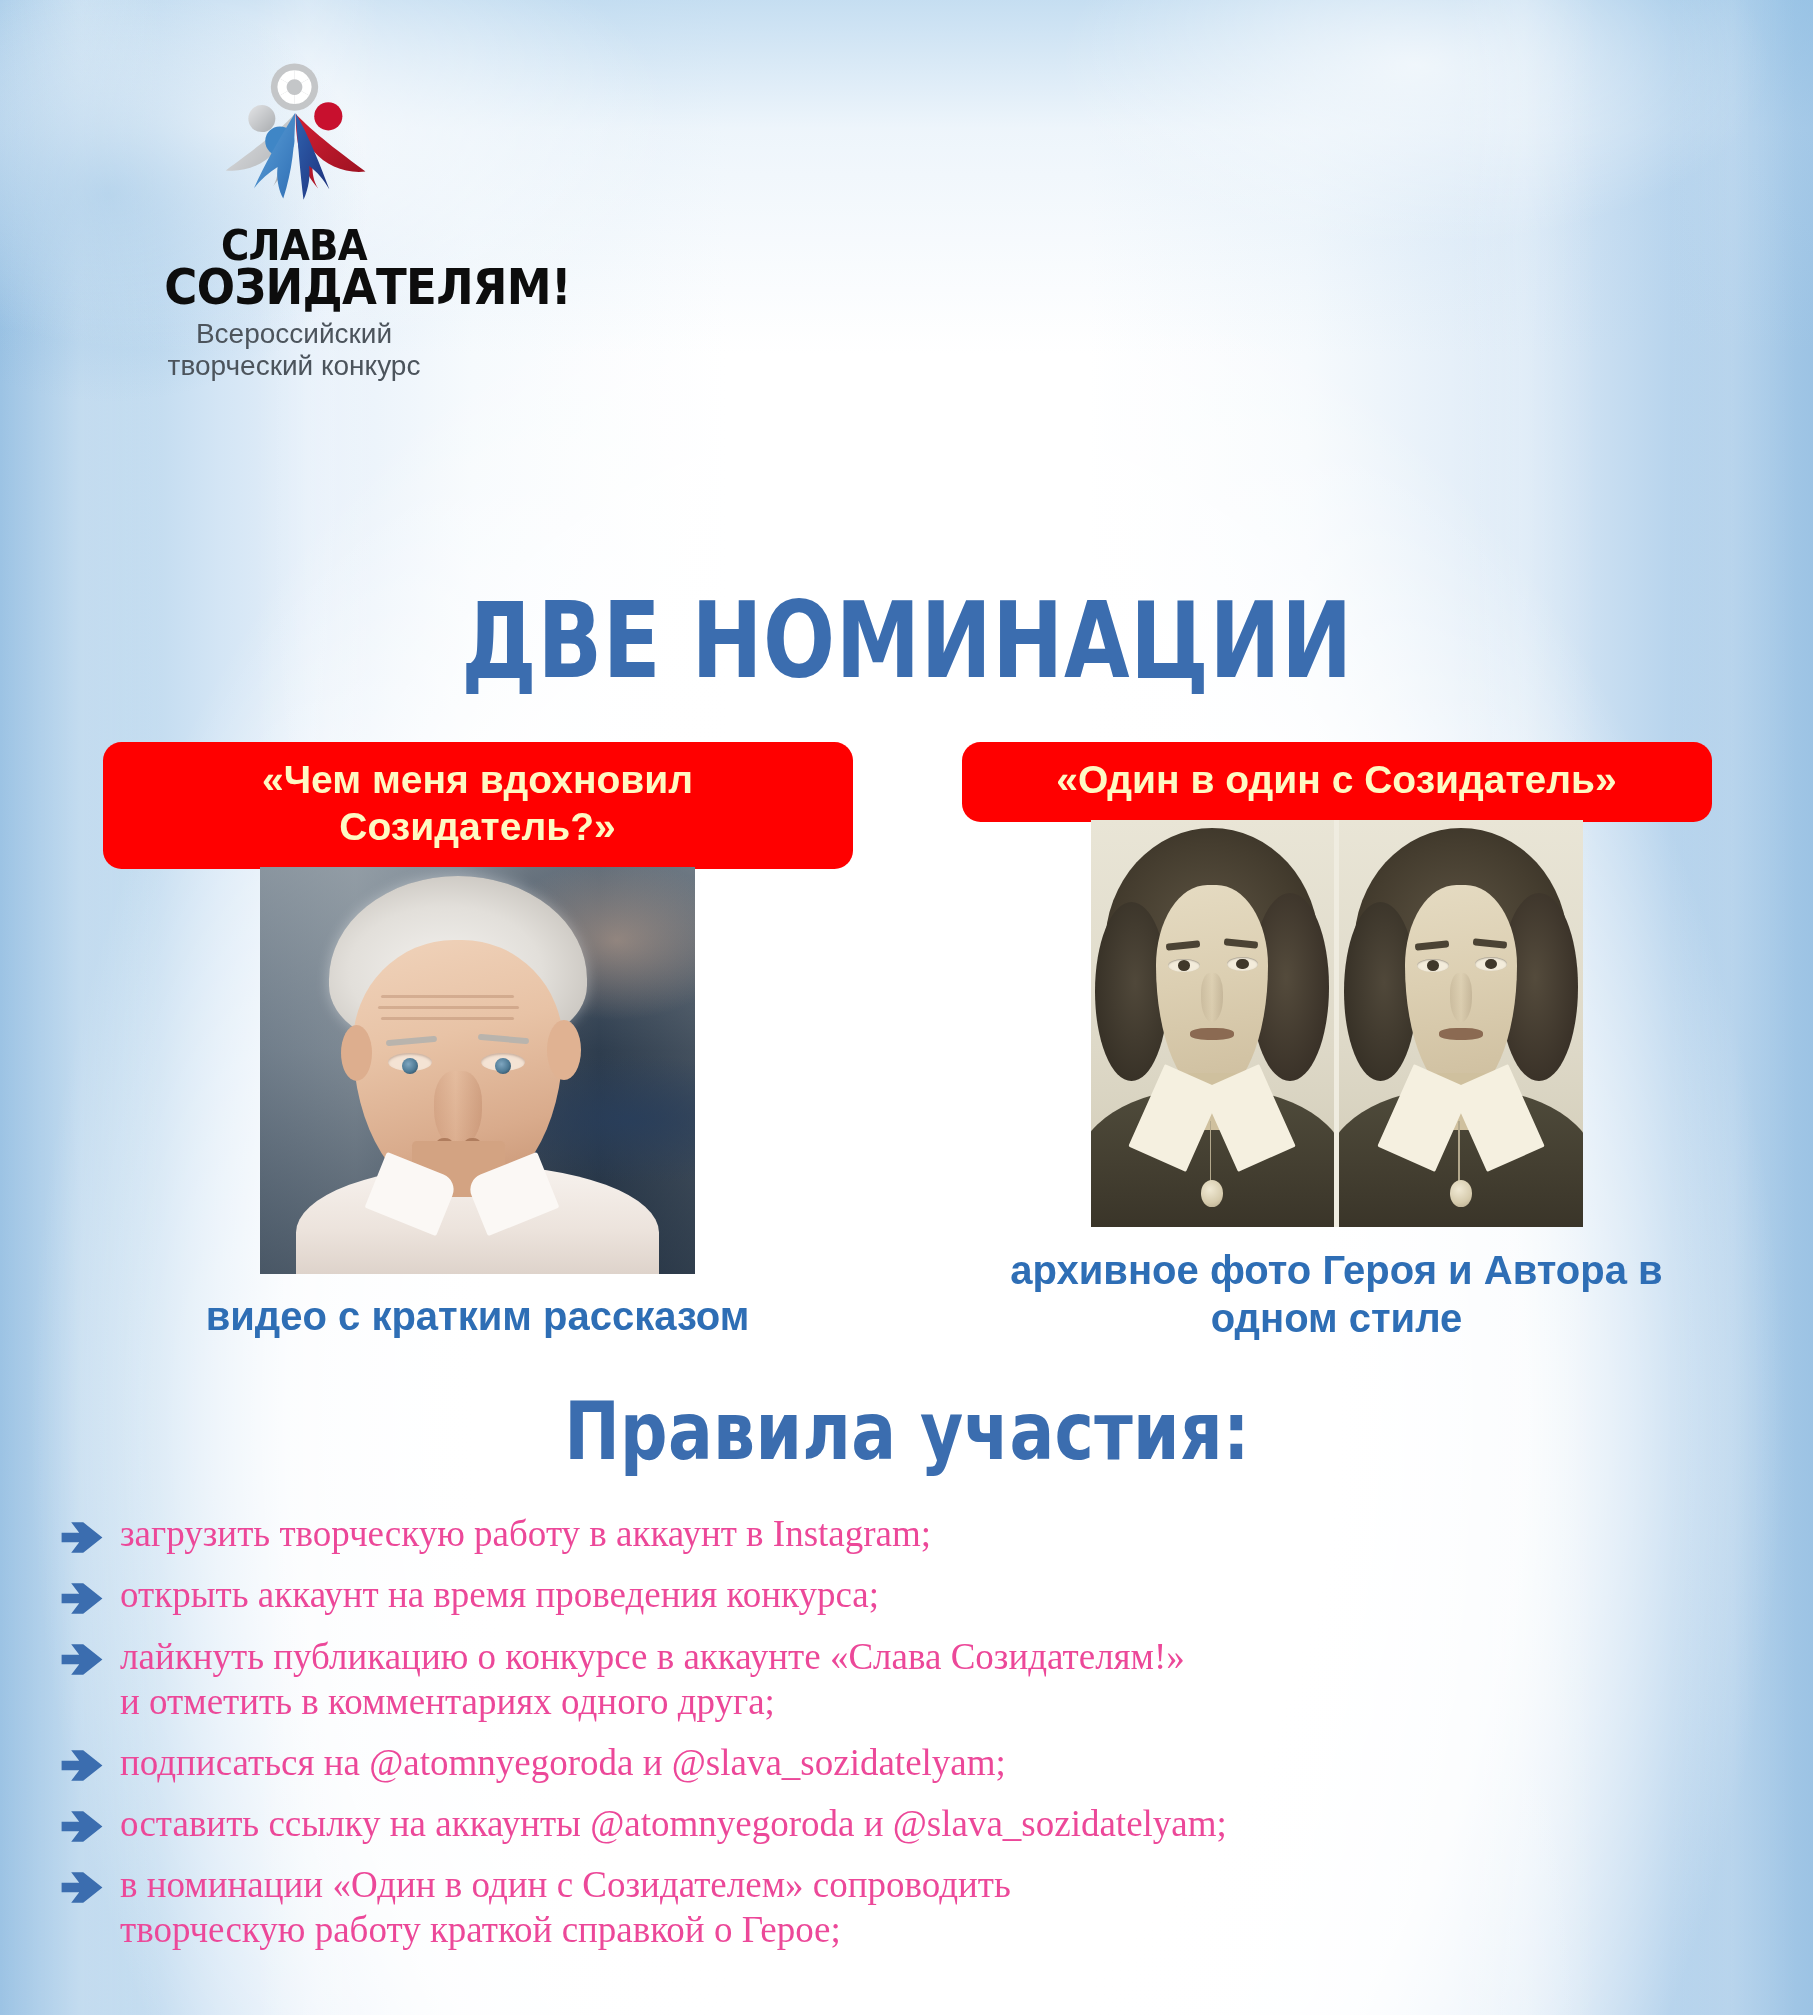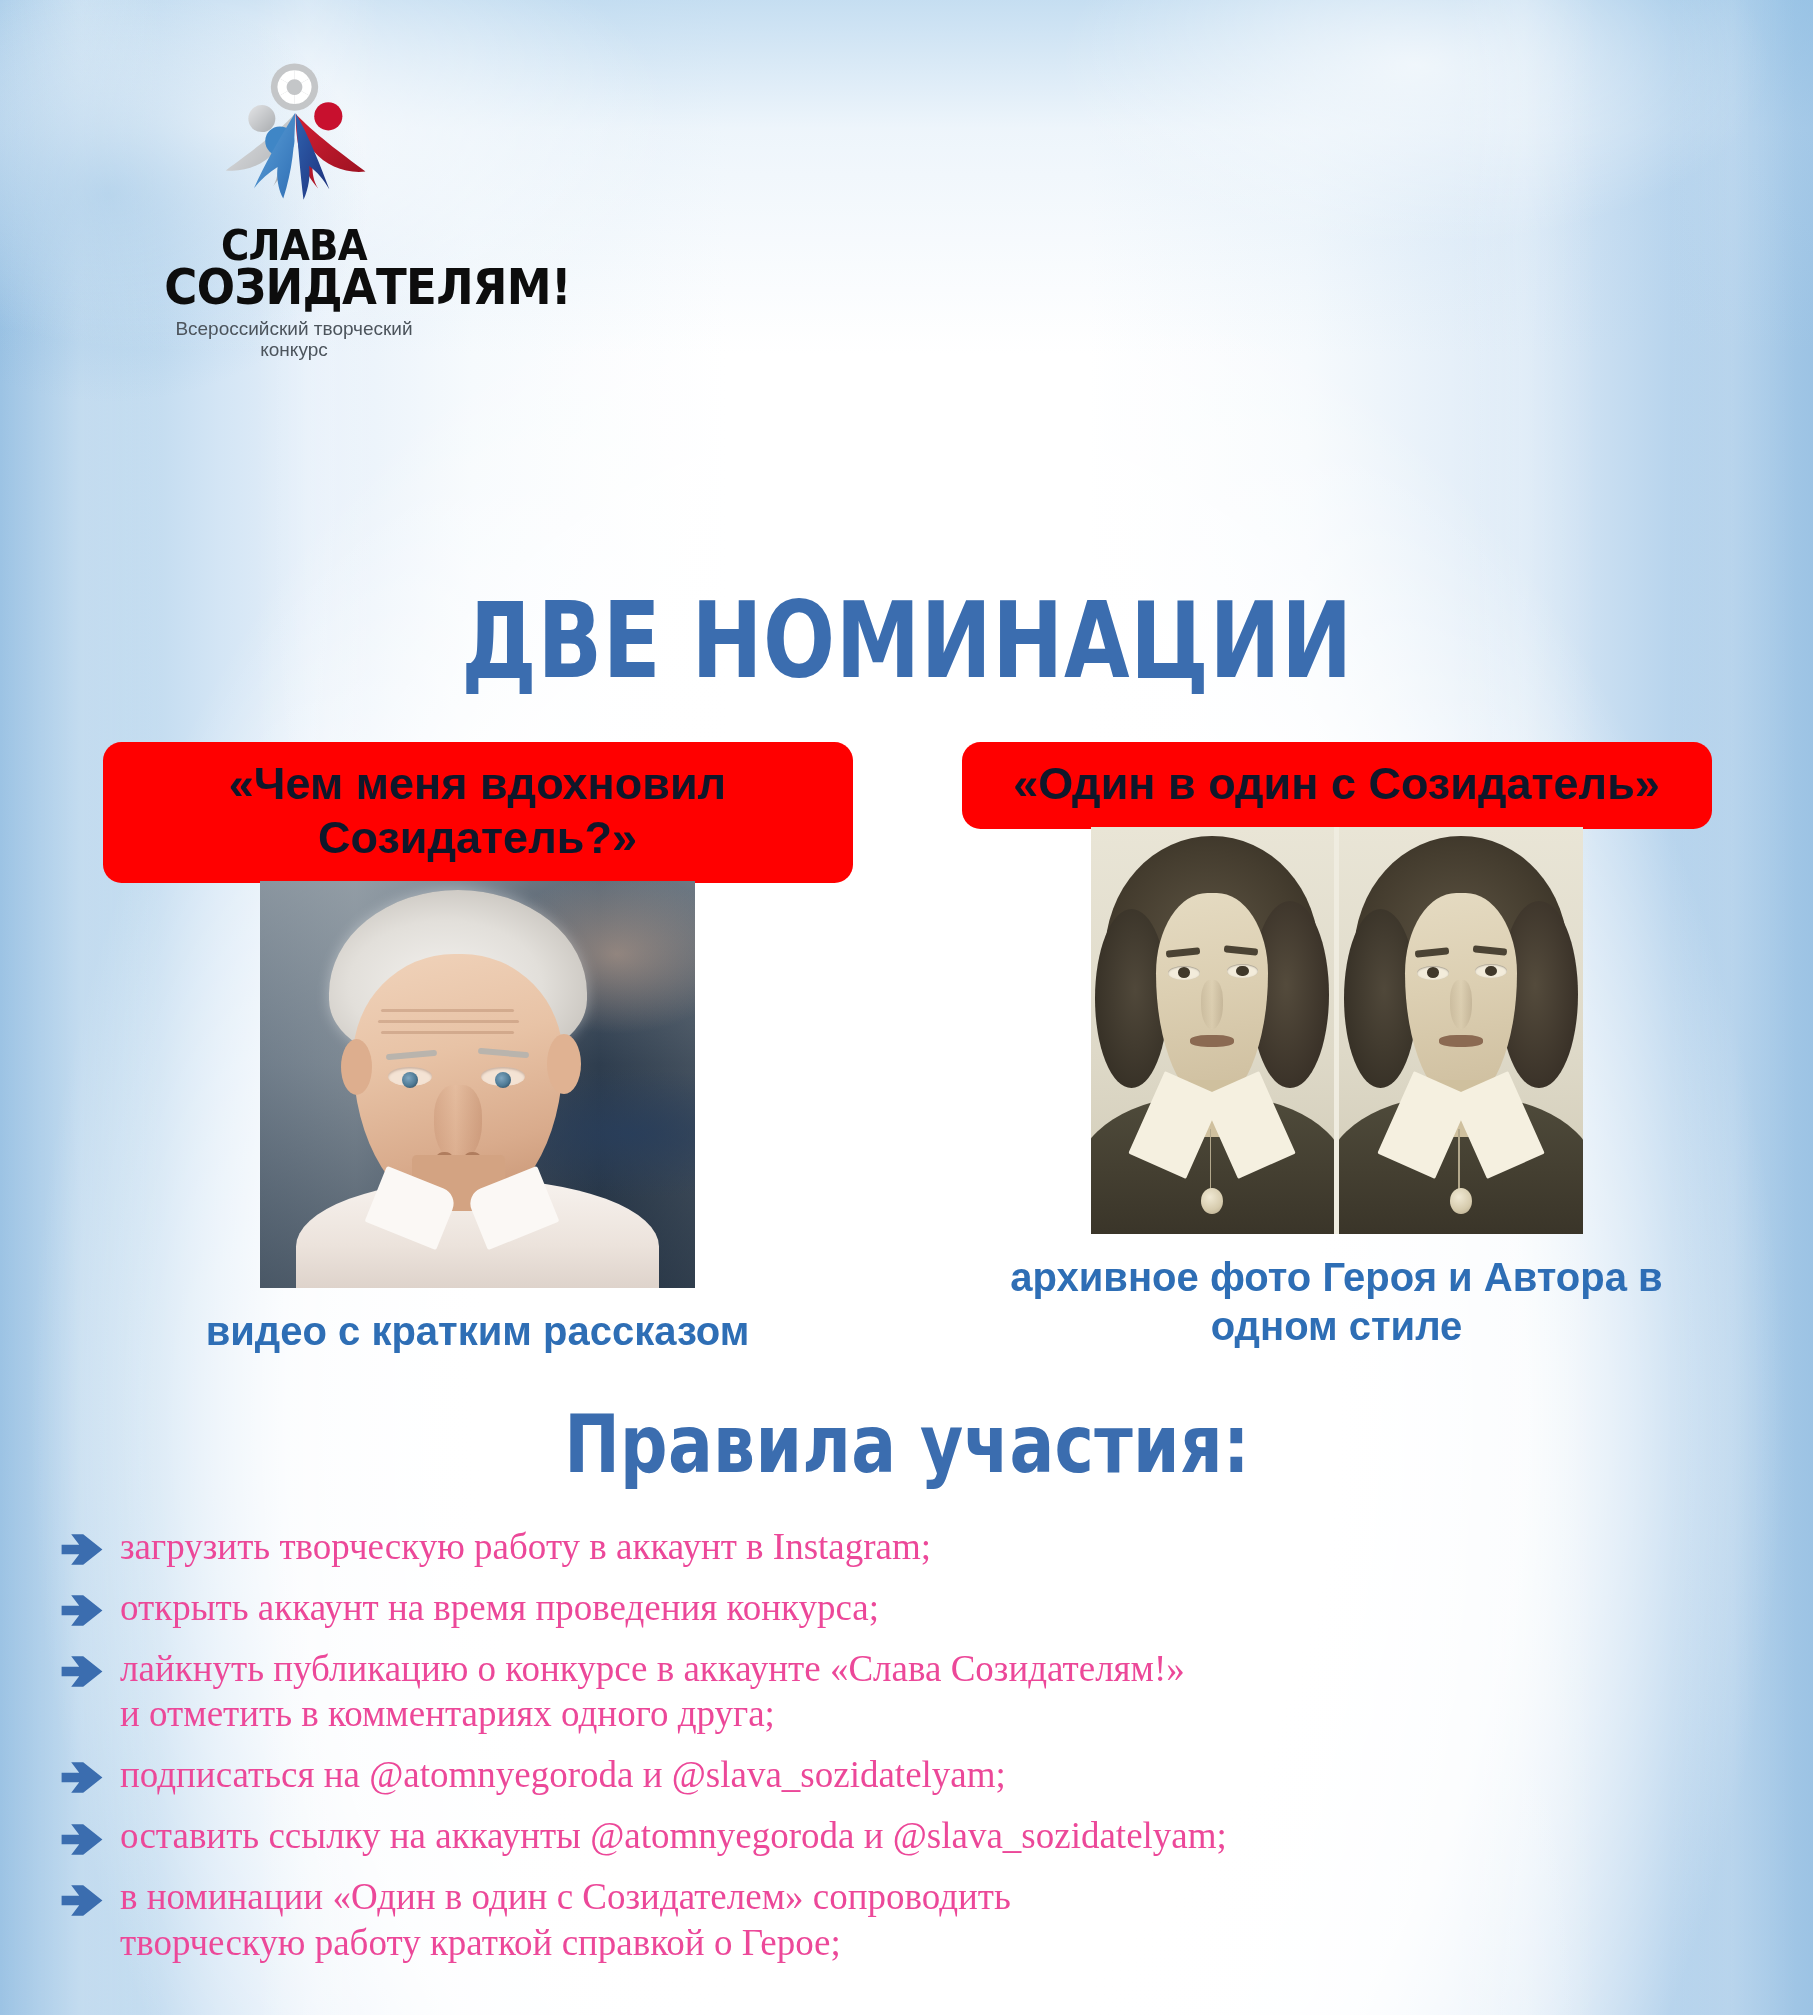--- a/index.html
+++ b/index.html
@@ -95,21 +95,21 @@
     letter-spacing: -0.8px;
     line-height: .92;
     text-transform: uppercase;
     transform: scaleX(0.92);
   }
   .logo-word-1 { font-size: 42px; margin-top: -2.4px; }
   .logo-word-2 { font-size: 49px; }
   .logo-sub {
     margin-top: 7.3px;
     font-family: "Liberation Sans", sans-serif;
-    font-size: 19px;
+    font-size: 28px;
     line-height: 1.14;
     color: #4c545c;
     font-weight: 400;
   }
 
   
   .head-main {
     position: absolute;
     left: 484px;
     top: 88px;
@@ -166,24 +166,24 @@
     display: flex;
     justify-content: center;
     gap: 109px;
   }
   .card { width: 750px; }
   .card-banner {
     background: #FF0000;
     border-radius: 18.5px;
     padding: 15.3px 16px 17.7px;
     text-align: center;
-    color: #0f172a;
+    color: #fef9c3;
     font-family: "Liberation Sans", sans-serif;
     font-weight: 700;
-    font-size: 45px;
+    font-size: 39px;
     line-height: 1.2;
     box-sizing: border-box;
   }
   .card-photo-wrap {
     margin: -1.6px auto 0;
     display: flex;
     justify-content: center;
   }
 
   

